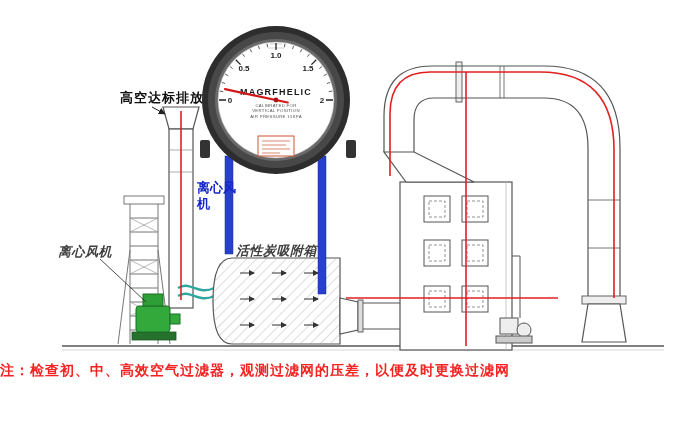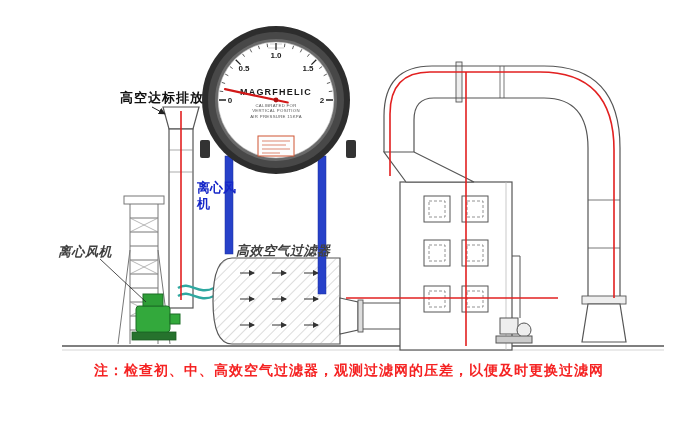--- a/index.html
+++ b/index.html
@@ -7,21 +7,21 @@
     position:relative;width:698px;height:428px;background:#ffffff;overflow:hidden;
     font-family:"Liberation Sans", sans-serif;
   }
   .canvas svg{position:absolute;left:0;top:0;}
   .lbl{position:absolute;font-weight:bold;font-size:13px;line-height:1.25;white-space:pre-wrap;}
   .lbl-black{color:#111;letter-spacing:1px;}
   .lbl-blue{color:#1526c8;}
   .lbl-red{color:#404040;letter-spacing:0.5px;font-style:italic;}
   .port-lbl{width:41px;}
   .note{
-    position:absolute;left:0;right:0;top:362px;text-align:center;
+    position:absolute;left:0;right:0;top:362px;text-align:left;
     color:#f52222;font-weight:bold;font-size:14px;letter-spacing:1px;
   }
   .gauge-brand{font-size:9px;font-weight:bold;letter-spacing:1.2px;fill:#1a1a1a;}
   .gauge-sub{font-size:4.3px;fill:#555;letter-spacing:0.3px;}
   .gauge-num{font-size:8px;font-weight:bold;fill:#222;}
 </style>
 </head>
 <body>
 
 <div class="canvas">
@@ -178,16 +178,16 @@
 
     <g stroke="#222" stroke-width="1" fill="none">
       <line x1="152" y1="107" x2="165" y2="114" marker-end="url(#arrow)"></line>
       <line x1="100" y1="259" x2="146" y2="302" stroke-width="0.8"></line>
     </g>
   </svg>
 
   <div class="lbl lbl-black" style="left:96px;top:90px;margin-left:24px;">高空达标排放</div>
   <div class="lbl lbl-blue port-lbl" style="left:197px;top:180px;">离心风机</div>
   <div class="lbl lbl-red" style="left:58px;top:244px;">离心风机</div>
-  <div class="lbl lbl-red" style="left:236px;top:243px;">高效空气过滤器</div>
+  <div class="lbl lbl-red" style="left:236px;top:243px;">活性炭吸附箱</div>
   <div class="note">注：检查初、中、高效空气过滤器，观测过滤网的压差，以便及时更换过滤网</div>
 
 </div>
 
 </body></html>

